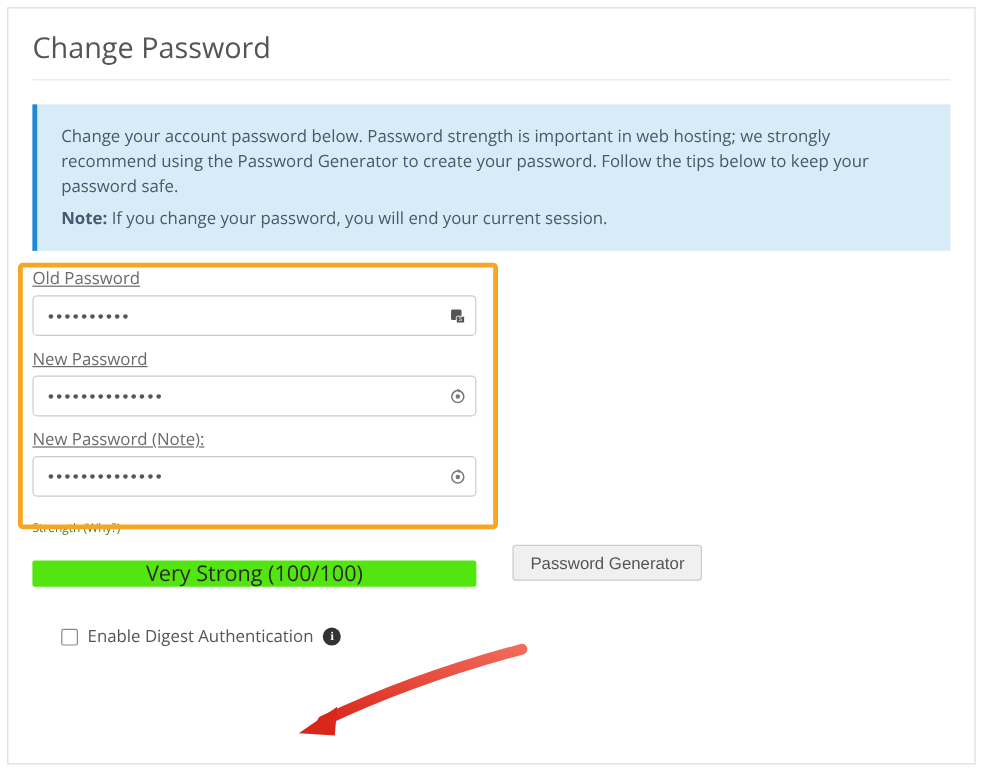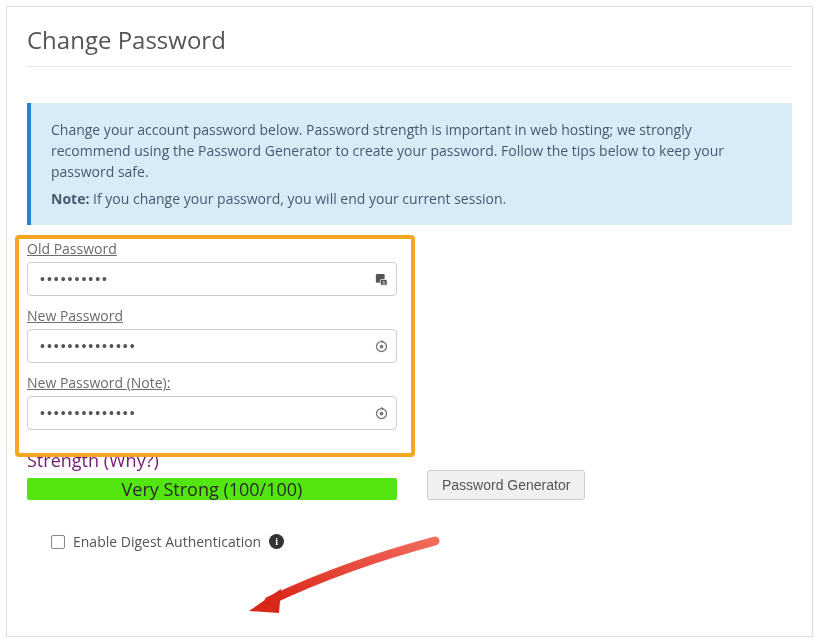--- a/index.html
+++ b/index.html
@@ -22,21 +22,21 @@
     height: 100%;
     padding: 16px 20px 20px 20px;
     position: relative;
   }
   h1.page-title {
     font-size: 24px;
     font-weight: 400;
     color: #555;
     padding-bottom: 10px;
     border-bottom: 1px solid #e6e6e6;
-    margin-bottom: 36px;
+    margin-bottom: 20px;
   }
   .alert {
     background: #d8ecf8;
     border-left: 4px solid #1f8ad3;
     padding: 16px 20px;
     color: #465a6e;
     font-size: 14px;
     line-height: 1.5;
     margin-bottom: 14px;
   }
@@ -93,23 +93,23 @@
     width: 16px; height: 16px;
   }
   .strength-row {
     margin-top: 18px;
     display: flex;
     align-items: flex-start;
     gap: 30px;
   }
   .strength-col { width: 370px; }
   .strength-label {
-    color: #701a75;
-    font-size: 18px;
-    margin-bottom: 6px;
+    color: #4d7c0f;
+    font-size: 10px;
+    margin-bottom: 21px;
   }
   .strength-bar {
     height: 22px;
     border-radius: 2px;
     text-align: center;
     line-height: 22px;
     font-size: 18px;
     color: #2a2a2a;
     background: #53e510;
   }

